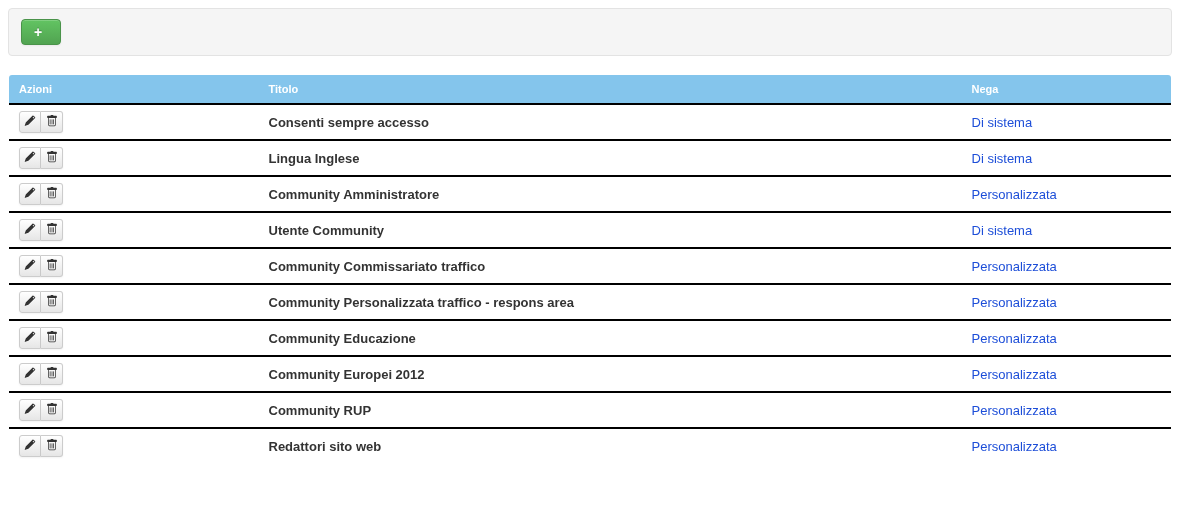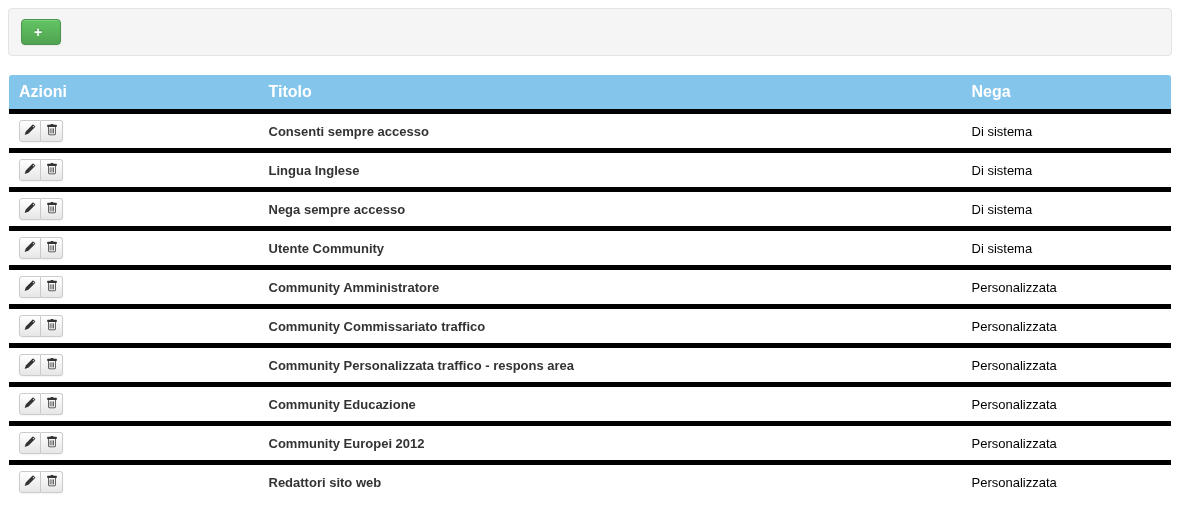--- a/index.html
+++ b/index.html
@@ -43,33 +43,33 @@
     border: 1px solid #ddd;
     border-radius: 4px;
     overflow: hidden;
   }
   table.grid thead th {
     background: #84c5ec;
     color: #fff;
     font-weight: bold;
     text-align: left;
     padding: 8px 10px;
-    font-size: 16px;
+    font-size: 11px;
     border-bottom: 1px solid #6fb7e0;
   }
   table.grid tbody td {
     padding: 6px 10px;
-    border-top: 5px solid #000000;
+    border-top: 2px solid #000000;
     vertical-align: middle;
   }
   .col-actions { width: 250px; }
   .col-title   { }
   .col-type    { width: 210px; }
   .title-cell { font-weight: bold; color: #333; }
-  .type-cell { color: #000000; }
+  .type-cell { color: #1d4ed8; }
   .btn-icon {
     display: inline-flex;
     align-items: center;
     justify-content: center;
     width: 22px;
     height: 22px;
     padding: 0;
     border: 1px solid #ccc;
     border-radius: 3px;
     background: linear-gradient(to bottom, #fff, #e6e6e6);
@@ -142,22 +142,22 @@
                   <path d="M12.146 1.146a.5.5 0 0 1 .708 0l2 2a.5.5 0 0 1 0 .708l-9 9a.5.5 0 0 1-.168.11l-4 1.5a.5.5 0 0 1-.65-.65l1.5-4a.5.5 0 0 1 .11-.168l9-9zM11.5 3L13 4.5 13.793 3.707 12.293 2.207 11.5 3z"></path>
                 </svg></span>
             </button>
             <button class="btn-icon">
               <span><svg viewBox="0 0 16 16">
                   <path d="M5.5 5.5a.5.5 0 0 1 .5.5v6a.5.5 0 0 1-1 0V6a.5.5 0 0 1 .5-.5zm2.5 0a.5.5 0 0 1 .5.5v6a.5.5 0 0 1-1 0V6a.5.5 0 0 1 .5-.5zm2.5.5a.5.5 0 0 0-1 0v6a.5.5 0 0 0 1 0V6z"></path>
                   <path d="M14.5 3a1 1 0 0 1-1 1H13v9a2 2 0 0 1-2 2H5a2 2 0 0 1-2-2V4h-.5a1 1 0 0 1-1-1V2a1 1 0 0 1 1-1H6a1 1 0 0 1 1-1h2a1 1 0 0 1 1 1h3.5a1 1 0 0 1 1 1v1zM4.118 4 4 4.059V13a1 1 0 0 0 1 1h6a1 1 0 0 0 1-1V4.059L11.882 4H4.118zM2.5 3V2h11v1h-11z"></path>
                 </svg></span>
             </button>
           </span></td>
-        <td class="title-cell">Nega sempre accesso</td>
-        <td class="type-cell">Di sistema</td>
+        <td class="title-cell">Community Amministratore</td>
+        <td class="type-cell">Personalizzata</td>
       </tr>
       <tr>
         <td><span class="btn-group">
             <button class="btn-icon">
               <span><svg viewBox="0 0 16 16">
                   <path d="M12.146 1.146a.5.5 0 0 1 .708 0l2 2a.5.5 0 0 1 0 .708l-9 9a.5.5 0 0 1-.168.11l-4 1.5a.5.5 0 0 1-.65-.65l1.5-4a.5.5 0 0 1 .11-.168l9-9zM11.5 3L13 4.5 13.793 3.707 12.293 2.207 11.5 3z"></path>
                 </svg></span>
             </button>
             <button class="btn-icon">
               <span><svg viewBox="0 0 16 16">
@@ -176,37 +176,20 @@
                   <path d="M12.146 1.146a.5.5 0 0 1 .708 0l2 2a.5.5 0 0 1 0 .708l-9 9a.5.5 0 0 1-.168.11l-4 1.5a.5.5 0 0 1-.65-.65l1.5-4a.5.5 0 0 1 .11-.168l9-9zM11.5 3L13 4.5 13.793 3.707 12.293 2.207 11.5 3z"></path>
                 </svg></span>
             </button>
             <button class="btn-icon">
               <span><svg viewBox="0 0 16 16">
                   <path d="M5.5 5.5a.5.5 0 0 1 .5.5v6a.5.5 0 0 1-1 0V6a.5.5 0 0 1 .5-.5zm2.5 0a.5.5 0 0 1 .5.5v6a.5.5 0 0 1-1 0V6a.5.5 0 0 1 .5-.5zm2.5.5a.5.5 0 0 0-1 0v6a.5.5 0 0 0 1 0V6z"></path>
                   <path d="M14.5 3a1 1 0 0 1-1 1H13v9a2 2 0 0 1-2 2H5a2 2 0 0 1-2-2V4h-.5a1 1 0 0 1-1-1V2a1 1 0 0 1 1-1H6a1 1 0 0 1 1-1h2a1 1 0 0 1 1 1h3.5a1 1 0 0 1 1 1v1zM4.118 4 4 4.059V13a1 1 0 0 0 1 1h6a1 1 0 0 0 1-1V4.059L11.882 4H4.118zM2.5 3V2h11v1h-11z"></path>
                 </svg></span>
             </button>
           </span></td>
-        <td class="title-cell">Community Amministratore</td>
-        <td class="type-cell">Personalizzata</td>
-      </tr>
-      <tr>
-        <td><span class="btn-group">
-            <button class="btn-icon">
-              <span><svg viewBox="0 0 16 16">
-                  <path d="M12.146 1.146a.5.5 0 0 1 .708 0l2 2a.5.5 0 0 1 0 .708l-9 9a.5.5 0 0 1-.168.11l-4 1.5a.5.5 0 0 1-.65-.65l1.5-4a.5.5 0 0 1 .11-.168l9-9zM11.5 3L13 4.5 13.793 3.707 12.293 2.207 11.5 3z"></path>
-                </svg></span>
-            </button>
-            <button class="btn-icon">
-              <span><svg viewBox="0 0 16 16">
-                  <path d="M5.5 5.5a.5.5 0 0 1 .5.5v6a.5.5 0 0 1-1 0V6a.5.5 0 0 1 .5-.5zm2.5 0a.5.5 0 0 1 .5.5v6a.5.5 0 0 1-1 0V6a.5.5 0 0 1 .5-.5zm2.5.5a.5.5 0 0 0-1 0v6a.5.5 0 0 0 1 0V6z"></path>
-                  <path d="M14.5 3a1 1 0 0 1-1 1H13v9a2 2 0 0 1-2 2H5a2 2 0 0 1-2-2V4h-.5a1 1 0 0 1-1-1V2a1 1 0 0 1 1-1H6a1 1 0 0 1 1-1h2a1 1 0 0 1 1 1h3.5a1 1 0 0 1 1 1v1zM4.118 4 4 4.059V13a1 1 0 0 0 1 1h6a1 1 0 0 0 1-1V4.059L11.882 4H4.118zM2.5 3V2h11v1h-11z"></path>
-                </svg></span>
-            </button>
-          </span></td>
         <td class="title-cell">Community Commissariato traffico</td>
         <td class="type-cell">Personalizzata</td>
       </tr>
       <tr>
         <td><span class="btn-group">
             <button class="btn-icon">
               <span><svg viewBox="0 0 16 16">
                   <path d="M12.146 1.146a.5.5 0 0 1 .708 0l2 2a.5.5 0 0 1 0 .708l-9 9a.5.5 0 0 1-.168.11l-4 1.5a.5.5 0 0 1-.65-.65l1.5-4a.5.5 0 0 1 .11-.168l9-9zM11.5 3L13 4.5 13.793 3.707 12.293 2.207 11.5 3z"></path>
                 </svg></span>
             </button>
@@ -261,18 +244,35 @@
                   <path d="M12.146 1.146a.5.5 0 0 1 .708 0l2 2a.5.5 0 0 1 0 .708l-9 9a.5.5 0 0 1-.168.11l-4 1.5a.5.5 0 0 1-.65-.65l1.5-4a.5.5 0 0 1 .11-.168l9-9zM11.5 3L13 4.5 13.793 3.707 12.293 2.207 11.5 3z"></path>
                 </svg></span>
             </button>
             <button class="btn-icon">
               <span><svg viewBox="0 0 16 16">
                   <path d="M5.5 5.5a.5.5 0 0 1 .5.5v6a.5.5 0 0 1-1 0V6a.5.5 0 0 1 .5-.5zm2.5 0a.5.5 0 0 1 .5.5v6a.5.5 0 0 1-1 0V6a.5.5 0 0 1 .5-.5zm2.5.5a.5.5 0 0 0-1 0v6a.5.5 0 0 0 1 0V6z"></path>
                   <path d="M14.5 3a1 1 0 0 1-1 1H13v9a2 2 0 0 1-2 2H5a2 2 0 0 1-2-2V4h-.5a1 1 0 0 1-1-1V2a1 1 0 0 1 1-1H6a1 1 0 0 1 1-1h2a1 1 0 0 1 1 1h3.5a1 1 0 0 1 1 1v1zM4.118 4 4 4.059V13a1 1 0 0 0 1 1h6a1 1 0 0 0 1-1V4.059L11.882 4H4.118zM2.5 3V2h11v1h-11z"></path>
                 </svg></span>
             </button>
           </span></td>
+        <td class="title-cell">Community RUP</td>
+        <td class="type-cell">Personalizzata</td>
+      </tr>
+      <tr>
+        <td><span class="btn-group">
+            <button class="btn-icon">
+              <span><svg viewBox="0 0 16 16">
+                  <path d="M12.146 1.146a.5.5 0 0 1 .708 0l2 2a.5.5 0 0 1 0 .708l-9 9a.5.5 0 0 1-.168.11l-4 1.5a.5.5 0 0 1-.65-.65l1.5-4a.5.5 0 0 1 .11-.168l9-9zM11.5 3L13 4.5 13.793 3.707 12.293 2.207 11.5 3z"></path>
+                </svg></span>
+            </button>
+            <button class="btn-icon">
+              <span><svg viewBox="0 0 16 16">
+                  <path d="M5.5 5.5a.5.5 0 0 1 .5.5v6a.5.5 0 0 1-1 0V6a.5.5 0 0 1 .5-.5zm2.5 0a.5.5 0 0 1 .5.5v6a.5.5 0 0 1-1 0V6a.5.5 0 0 1 .5-.5zm2.5.5a.5.5 0 0 0-1 0v6a.5.5 0 0 0 1 0V6z"></path>
+                  <path d="M14.5 3a1 1 0 0 1-1 1H13v9a2 2 0 0 1-2 2H5a2 2 0 0 1-2-2V4h-.5a1 1 0 0 1-1-1V2a1 1 0 0 1 1-1H6a1 1 0 0 1 1-1h2a1 1 0 0 1 1 1h3.5a1 1 0 0 1 1 1v1zM4.118 4 4 4.059V13a1 1 0 0 0 1 1h6a1 1 0 0 0 1-1V4.059L11.882 4H4.118zM2.5 3V2h11v1h-11z"></path>
+                </svg></span>
+            </button>
+          </span></td>
         <td class="title-cell">Redattori sito web</td>
         <td class="type-cell">Personalizzata</td>
       </tr>
     </tbody>
 
 </table>
 
 </body></html>

